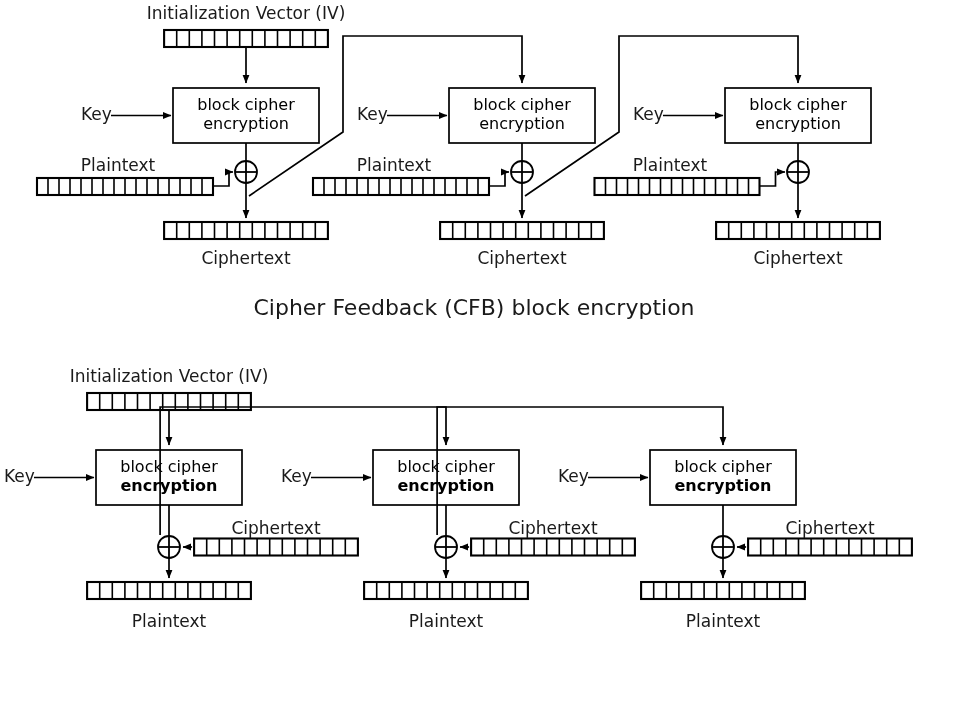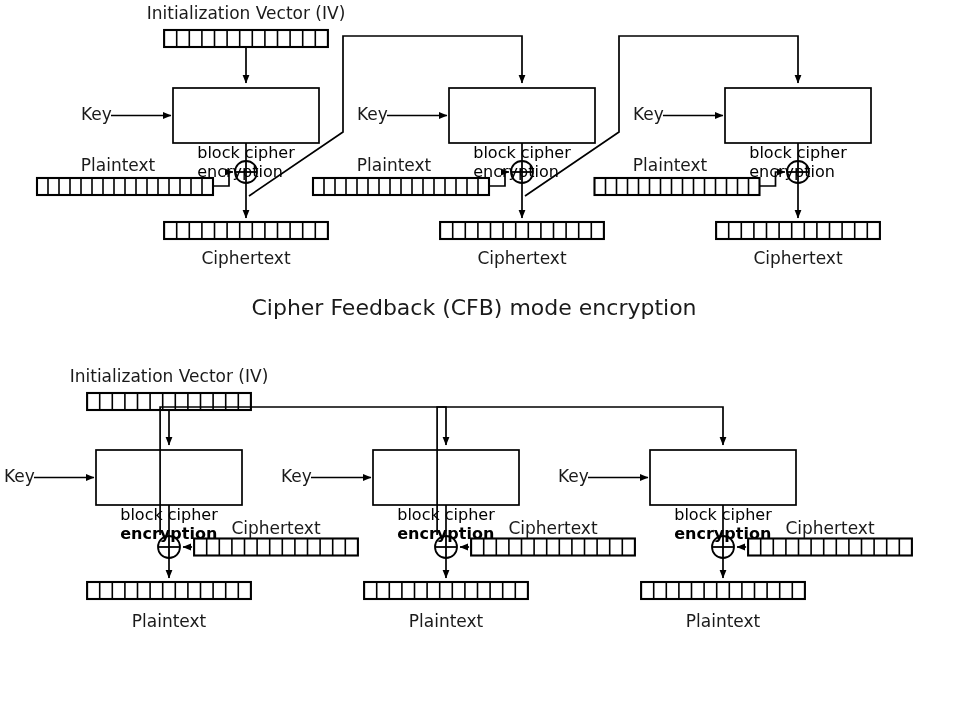--- a/index.html
+++ b/index.html
@@ -25,26 +25,26 @@
     position:absolute;
     font-size:22px;
     line-height:26px;
     color:#1a1a1a;
     white-space:nowrap;
     transform:translateX(-50%);
     text-align:center;
   }
   .boxlabel{
     position:absolute;
+    text-align:center;
     font-size:16px;
     line-height:19px;
     color:#000;
     transform:translateX(-50%);
     white-space:nowrap;
-    margin-top:48px;
   }
   .boxlabel .b{font-weight:bold;}
 </style>
 </head>
 <body>
 
 <div id="stage">
 
   <svg class="diagram" viewBox="0 0 956 702">
     <defs>
@@ -319,21 +319,21 @@
   <div class="lbl center" style="left:522px;top:249px;">Ciphertext</div>
 
   <div class="lbl" style="left:633px;top:105px;">Key</div>
   <div class="boxlabel" style="left:798px;top:95px;">
     <div>block cipher</div>
     <div>encryption</div>
   </div>
   <div class="lbl center" style="left:670px;top:156px;">Plaintext</div>
   <div class="lbl center" style="left:798px;top:249px;">Ciphertext</div>
 
-  <div class="caption" style="left:474px;top:295px;">Cipher Feedback (CFB) mode encryption</div>
+  <div class="caption" style="left:474px;top:295px;">Cipher Feedback (CFB) block encryption</div>
 
   <div class="lbl center" style="left:169px;top:367px;">Initialization Vector (IV)</div>
 
   <div class="lbl" style="left:4px;top:467px;">Key</div>
   <div class="boxlabel" style="left:169px;top:457px;">
     <div>block cipher</div>
     <div class="b">encryption</div>
   </div>
   <div class="lbl center" style="left:276px;top:519px;">Ciphertext</div>
   <div class="lbl center" style="left:169px;top:612px;">Plaintext</div>

